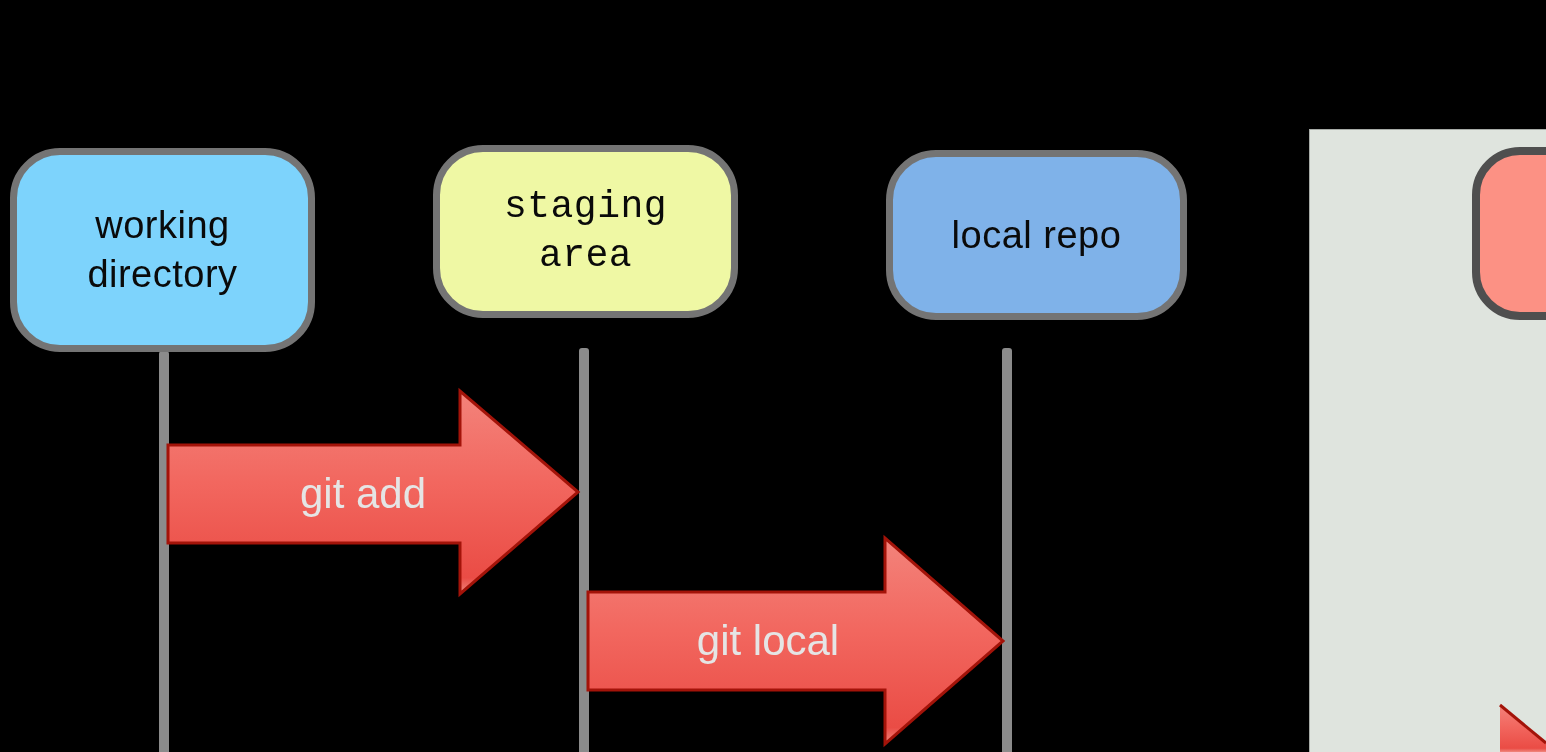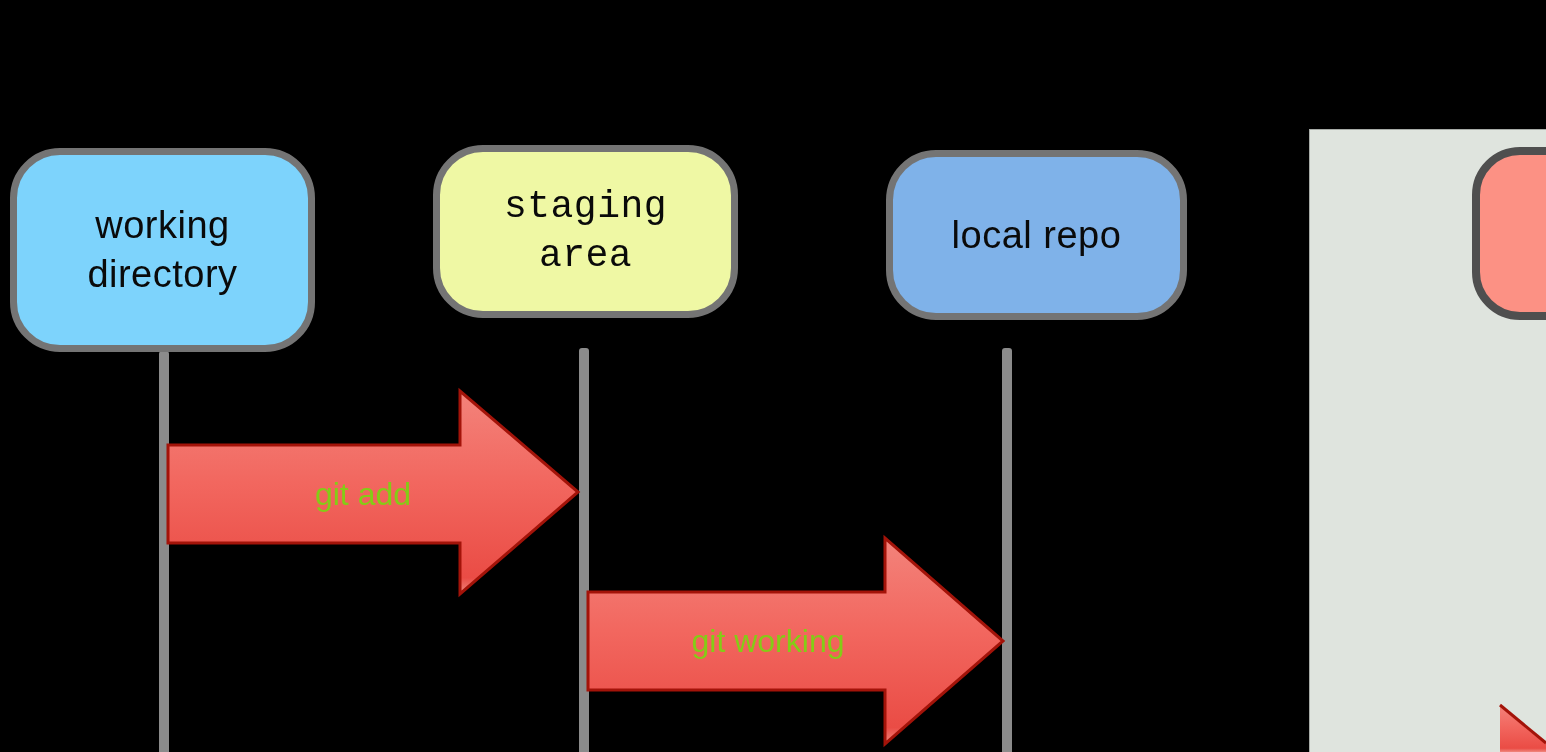--- a/index.html
+++ b/index.html
@@ -66,22 +66,22 @@
     left: 0; top: 0;
     width: 1546px; height: 752px;
     pointer-events: none;
   }
 
   .arrow-label {
     position: absolute;
     display: flex;
     align-items: center;
     justify-content: center;
-    font-size: 32px;
-    color: #84cc16;
+    font-size: 42px;
+    color: #e5e5e5;
   }
   .label-git-add    { left: 168px; top: 445px; width: 390px; height: 98px; }
   .label-git-commit { left: 588px; top: 592px; width: 360px; height: 98px; }
 </style>
 </head>
 <body>
 
 <div class="stage">
 
   <div class="panel"></div>
@@ -114,15 +114,15 @@
       </linearGradient>
     </defs>
     <polygon points="168,445 460,445 460,391 578,492 460,594 460,543 168,543" fill="url(#arrowGrad)" stroke="#a31309" stroke-width="3" stroke-linejoin="miter"></polygon>
     <polygon points="588,592 885,592 885,538 1003,641 885,744 885,690 588,690" fill="url(#arrowGrad)" stroke="#a31309" stroke-width="3" stroke-linejoin="miter"></polygon>
 
     <polygon points="1500,705 1546,743 1546,752 1500,752" fill="url(#arrowGrad)"></polygon>
     <path d="M1500,705 L1546,743" stroke="#a31309" stroke-width="3" fill="none"></path>
   </svg>
 
   <div class="arrow-label label-git-add">git add</div>
-  <div class="arrow-label label-git-commit">git working</div>
+  <div class="arrow-label label-git-commit">git local</div>
 
 </div>
 
 </body></html>

